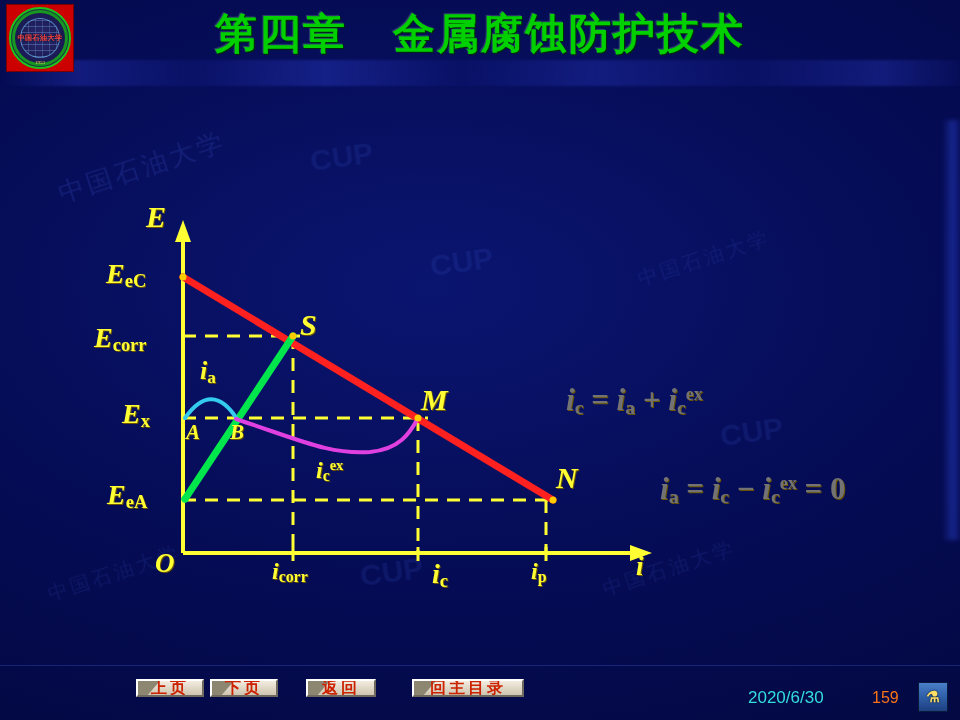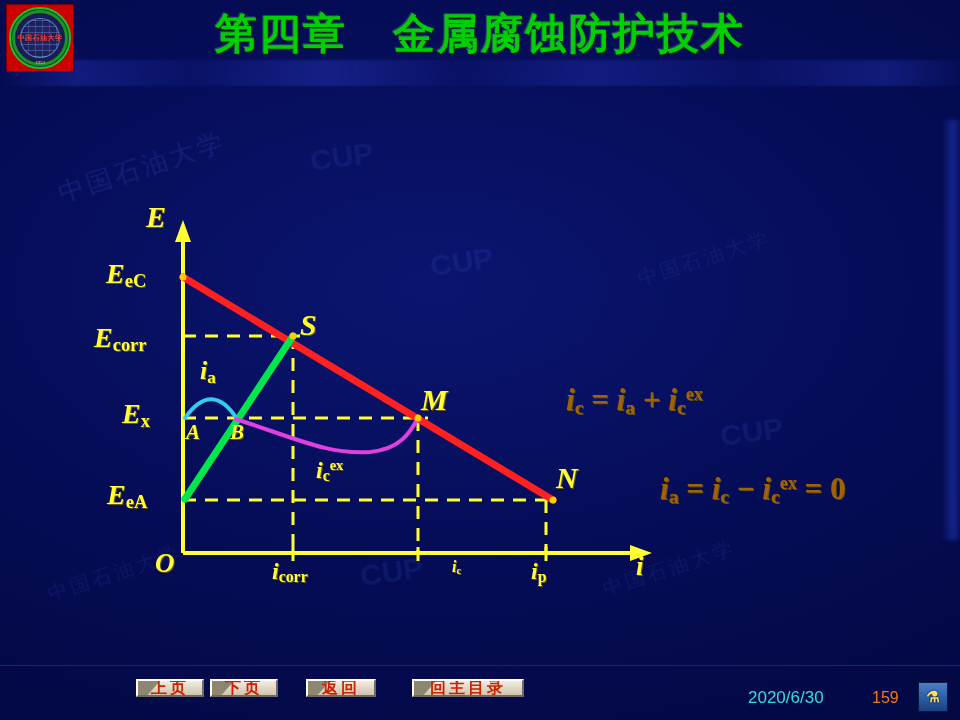--- a/index.html
+++ b/index.html
@@ -185,33 +185,33 @@
     vertical-align: .55em;
   }
   .lbl-E     { left: 146px; top: 200px;  font-size: 30px; }
   .lbl-EeC   { left: 106px; top: 258px;  font-size: 28px; }
   .lbl-Ecorr { left: 94px;  top: 322px;  font-size: 28px; }
   .lbl-Ex    { left: 122px; top: 398px;  font-size: 28px; }
   .lbl-EeA   { left: 107px; top: 479px;  font-size: 28px; }
   .lbl-O     { left: 155px; top: 548px;  font-size: 27px; }
   .lbl-i     { left: 636px; top: 551px;  font-size: 27px; }
   .lbl-icorr { left: 272px; top: 558px;  font-size: 24px; }
-  .lbl-ic-x  { left: 420px; top: 558px;  font-size: 16px; padding-left: 32px; }
+  .lbl-ic-x  { left: 400px; top: 558px;  font-size: 28px; padding-left: 32px; }
   .lbl-ip    { left: 531px; top: 558px;  font-size: 24px; }
   .lbl-S     { left: 300px; top: 308px;  font-size: 30px; }
   .lbl-M     { left: 421px; top: 383px;  font-size: 30px; }
   .lbl-N     { left: 556px; top: 461px;  font-size: 30px; }
   .lbl-A     { left: 186px; top: 420px;  font-size: 21px; }
   .lbl-B     { left: 230px; top: 420px;  font-size: 21px; }
   .lbl-ia    { left: 200px; top: 356px;  font-size: 26px; }
   .lbl-icex  { left: 316px; top: 457px;  font-size: 24px; }
 
   .eq {
     position: absolute;
-    color: #a16207;
+    color: #737373;
     font-weight: bold;
     font-family: "Liberation Serif", serif;
     text-shadow: 1px 1px 0 #6b5500;
     white-space: nowrap;
   }
   .eq i { font-style: italic; }
   .eq sub { font-size: .64em; vertical-align: -.22em; font-style: normal; }
   .eq sup { font-size: .58em; vertical-align: .55em; font-style: normal; }
   .eq-1 { left: 566px; top: 382px; font-size: 31px; }
   .eq-2 { left: 628px; top: 471px; font-size: 31px; margin-left: 32px; }

